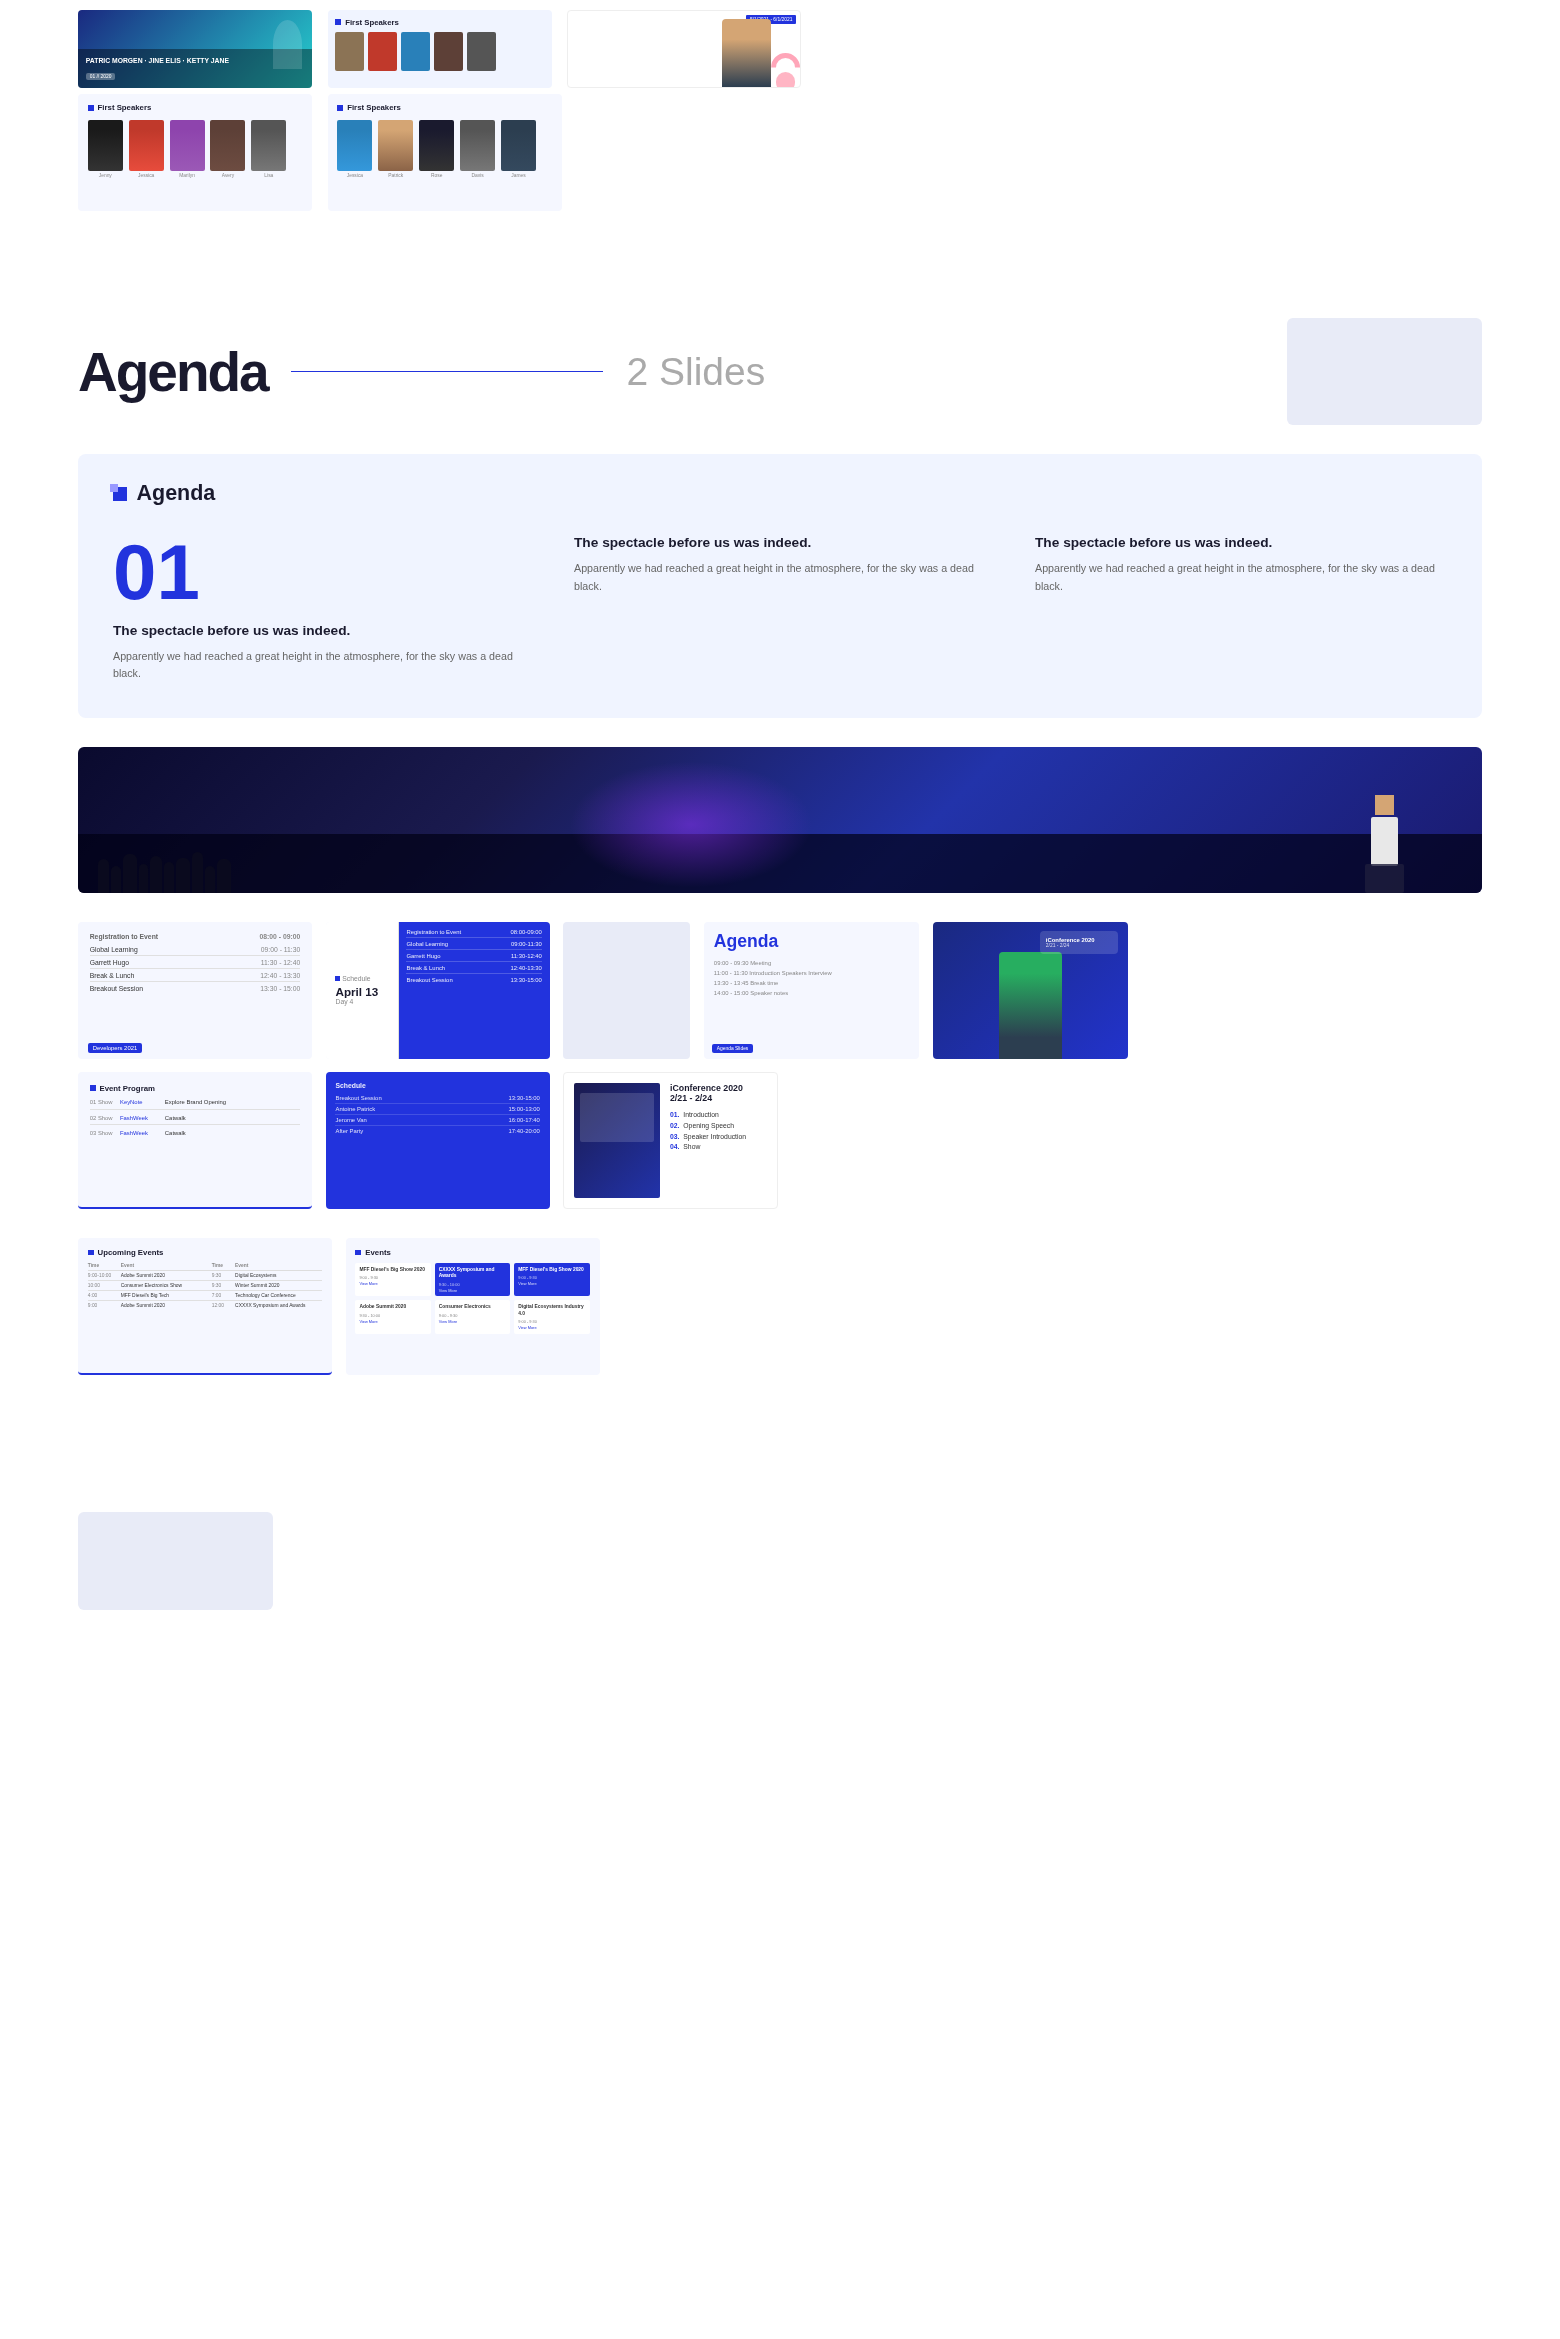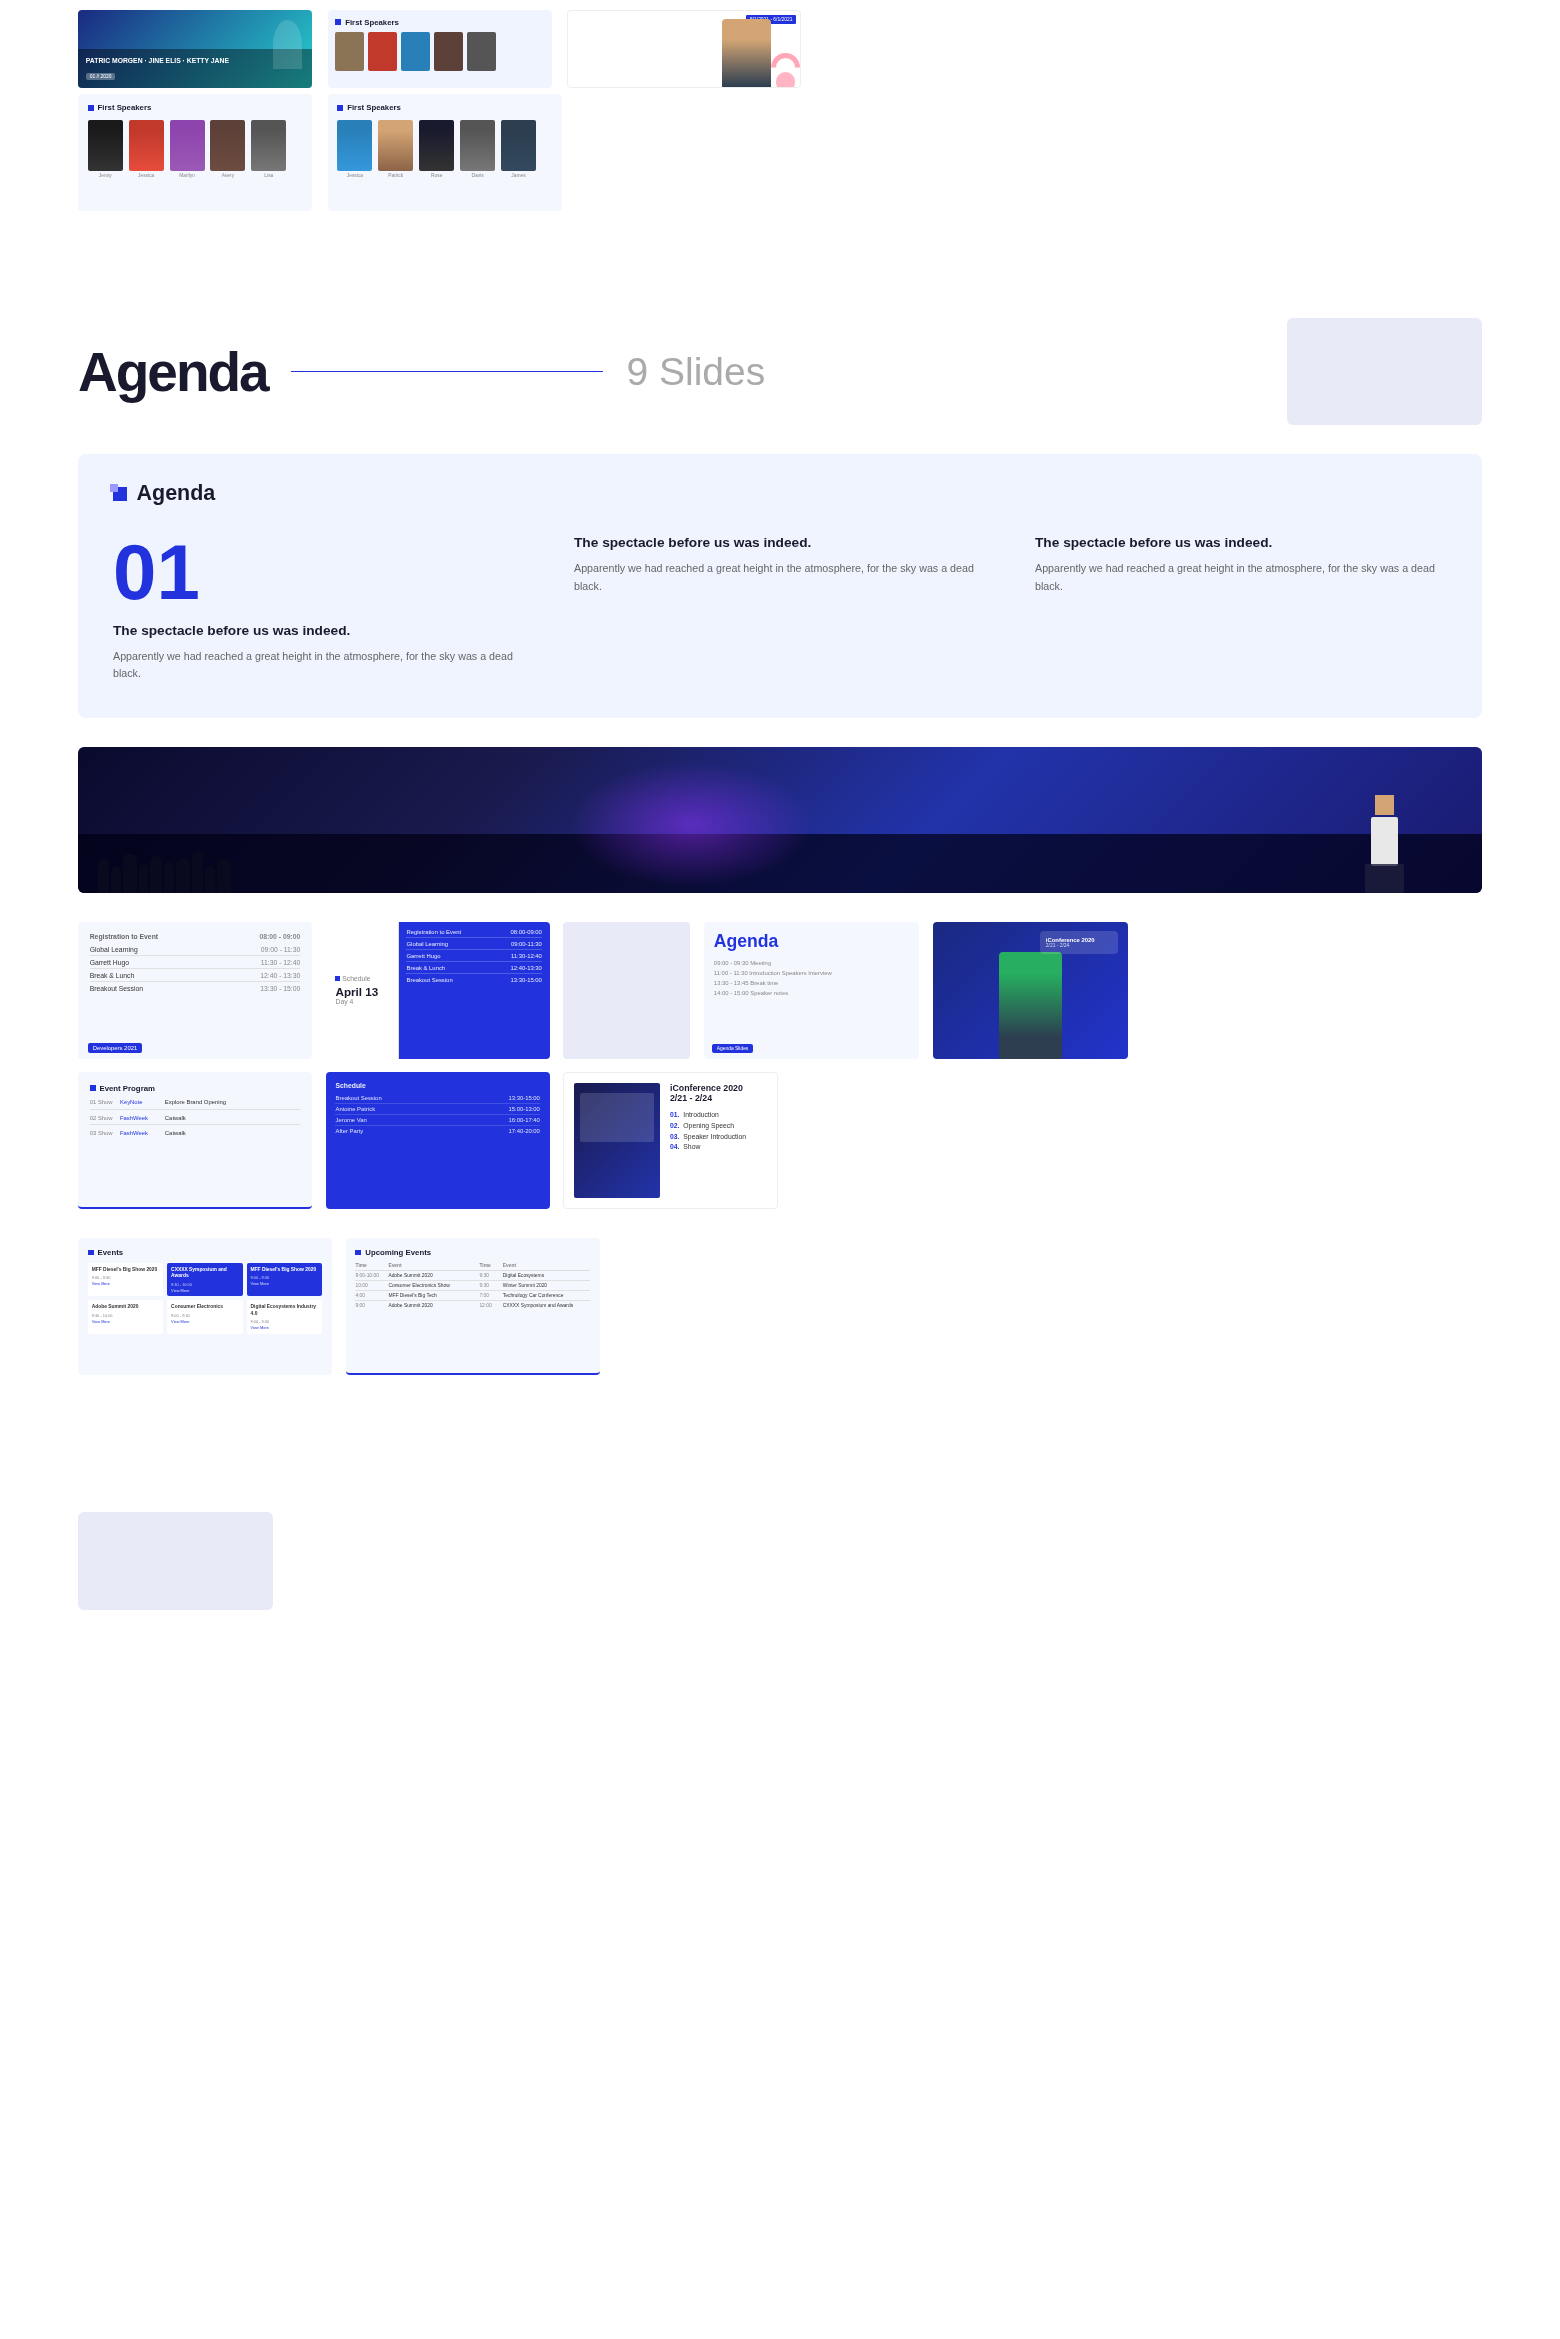--- a/index.html
+++ b/index.html
@@ -124,21 +124,21 @@
     </div>
   </div>
 </div>
 
 <div style="height:59px;"></div>
 
 <div style="padding:19.5px 78px; display:flex; align-items:center; justify-content:space-between;">
   <div style="display:flex;align-items:center;gap:23.4px;flex:1;">
     <h1 style="font-size:55px;font-weight:900;color:#1a1a2e;letter-spacing:-2px;">Agenda</h1>
     <div style="flex:1;height:1px;background:#2233dd;max-width:312px;"></div>
-    <span style="font-size:39px;color:#aaa;font-weight:300;">9 Slides</span>
+    <span style="font-size:39px;color:#aaa;font-weight:300;">2 Slides</span>
   </div>
   <div style="width:195px;height:107px;background:#e8ebf7;border-radius:5.9px;margin-left:39px;"></div>
 </div>
 
 <div style="background:#f0f4ff;margin:9.8px 78px 29px;border-radius:7.8px;padding:27px 35px 35px;position:relative;">
   <div style="display:flex;align-items:center;gap:9.8px;margin-bottom:27px;">
     <div style="width:13.7px;height:13.7px;background:#2233dd;position:relative;display:inline-block;">
       <div style="width:7.8px;height:7.8px;background:#9999ff;position:absolute;top:-2.9px;left:-2.9px;"></div>
     </div>
     <span style="font-size:21.5px;font-weight:700;color:#1a1a2e;">Agenda</span>
@@ -342,20 +342,60 @@
       <div style="display:flex;gap:3.9px;font-size:6.8px;color:#333;">
           <span style="color:#2233dd;font-weight:bold;">04.</span>
           <span>Show</span>
         </div>
     </div>
   </div>
 </div>
 
 <div style="display:flex;gap:13.7px;padding:0 78px;margin-bottom:39px;">
 
+  <div style="width:254px;height:137px;background:#f5f7ff;border-radius:3.9px;padding:9.8px;border-bottom:2.9px solid #2233dd;">
+    <div class="section-label">
+      <span class="blue-sq"></span>
+      <span>Upcoming Events</span>
+    </div>
+    <div style="margin-top:3.9px;">
+
+      <div style="display:flex;gap:3.9px;font-size:4.9px;color:#888;font-weight:bold;margin-bottom:2px;padding-bottom:2px;border-bottom:1px solid #ddd;">
+        <span style="min-width:29px;">Time</span>
+        <span style="flex:1;">Event</span>
+        <span style="min-width:19.5px;">Time</span>
+        <span style="flex:1;">Event</span>
+      </div>
+      <div style="display:flex;gap:3.9px;font-size:4.9px;color:#333;margin-bottom:2px;padding-bottom:2px;border-bottom:1px solid #e0e0e0;">
+        <span style="min-width:29px;color:#888;">9:00-10:00</span>
+        <span style="flex:1;">Adobe Summit 2020</span>
+        <span style="min-width:19.5px;color:#888;">9:30</span>
+        <span style="flex:1;">Digital Ecosystems</span>
+      </div>
+      <div style="display:flex;gap:3.9px;font-size:4.9px;color:#333;margin-bottom:2px;padding-bottom:2px;border-bottom:1px solid #e0e0e0;">
+        <span style="min-width:29px;color:#888;">10:00</span>
+        <span style="flex:1;">Consumer Electronics Show</span>
+        <span style="min-width:19.5px;color:#888;">9:30</span>
+        <span style="flex:1;">Winter Summit 2020</span>
+      </div>
+      <div style="display:flex;gap:3.9px;font-size:4.9px;color:#333;margin-bottom:2px;padding-bottom:2px;border-bottom:1px solid #e0e0e0;">
+        <span style="min-width:29px;color:#888;">4:00</span>
+        <span style="flex:1;">MFF Diesel's Big Tech</span>
+        <span style="min-width:19.5px;color:#888;">7:00</span>
+        <span style="flex:1;">Technology Car Conference</span>
+      </div>
+      <div style="display:flex;gap:3.9px;font-size:4.9px;color:#333;margin-bottom:2px;">
+        <span style="min-width:29px;color:#888;">9:00</span>
+        <span style="flex:1;">Adobe Summit 2020</span>
+        <span style="min-width:19.5px;color:#888;">12:00</span>
+        <span style="flex:1;">CXXXX Symposium and Awards</span>
+      </div>
+    </div>
+  </div>
+
   <div style="width:254px;height:137px;background:#f5f7ff;border-radius:3.9px;padding:9.8px;">
     <div class="section-label">
       <span class="blue-sq"></span>
       <span>Events</span>
     </div>
     <div style="display:grid;grid-template-columns:1fr 1fr 1fr;gap:3.9px;margin-top:5.9px;">
       <div style="background:#fff;border-radius:2px;padding:3.9px;">
         <div style="font-size:4.9px;color:#333;font-weight:bold;line-height:1.3;">MFF Diesel's Big Show 2020</div>
         <div style="font-size:3.9px;color:#888;margin-top:2px;">9:00 - 9:30</div>
         <div style="font-size:3.9px;color:#2233dd;margin-top:1px;">View More</div>
@@ -380,60 +420,20 @@
         <div style="font-size:3.9px;color:#888;margin-top:2px;">9:00 - 9:30</div>
         <div style="font-size:3.9px;color:#2233dd;margin-top:1px;">View More</div>
       </div>
       <div style="background:#fff;border-radius:2px;padding:3.9px;">
         <div style="font-size:4.9px;color:#333;font-weight:bold;line-height:1.3;">Digital Ecosystems Industry 4.0</div>
         <div style="font-size:3.9px;color:#888;margin-top:2px;">9:00 - 9:30</div>
         <div style="font-size:3.9px;color:#2233dd;margin-top:1px;">View More</div>
       </div>
     </div>
   </div>
-
-  <div style="width:254px;height:137px;background:#f5f7ff;border-radius:3.9px;padding:9.8px;border-bottom:2.9px solid #2233dd;">
-    <div class="section-label">
-      <span class="blue-sq"></span>
-      <span>Upcoming Events</span>
-    </div>
-    <div style="margin-top:3.9px;">
-
-      <div style="display:flex;gap:3.9px;font-size:4.9px;color:#888;font-weight:bold;margin-bottom:2px;padding-bottom:2px;border-bottom:1px solid #ddd;">
-        <span style="min-width:29px;">Time</span>
-        <span style="flex:1;">Event</span>
-        <span style="min-width:19.5px;">Time</span>
-        <span style="flex:1;">Event</span>
-      </div>
-      <div style="display:flex;gap:3.9px;font-size:4.9px;color:#333;margin-bottom:2px;padding-bottom:2px;border-bottom:1px solid #e0e0e0;">
-        <span style="min-width:29px;color:#888;">9:00-10:00</span>
-        <span style="flex:1;">Adobe Summit 2020</span>
-        <span style="min-width:19.5px;color:#888;">9:30</span>
-        <span style="flex:1;">Digital Ecosystems</span>
-      </div>
-      <div style="display:flex;gap:3.9px;font-size:4.9px;color:#333;margin-bottom:2px;padding-bottom:2px;border-bottom:1px solid #e0e0e0;">
-        <span style="min-width:29px;color:#888;">10:00</span>
-        <span style="flex:1;">Consumer Electronics Show</span>
-        <span style="min-width:19.5px;color:#888;">9:30</span>
-        <span style="flex:1;">Winter Summit 2020</span>
-      </div>
-      <div style="display:flex;gap:3.9px;font-size:4.9px;color:#333;margin-bottom:2px;padding-bottom:2px;border-bottom:1px solid #e0e0e0;">
-        <span style="min-width:29px;color:#888;">4:00</span>
-        <span style="flex:1;">MFF Diesel's Big Tech</span>
-        <span style="min-width:19.5px;color:#888;">7:00</span>
-        <span style="flex:1;">Technology Car Conference</span>
-      </div>
-      <div style="display:flex;gap:3.9px;font-size:4.9px;color:#333;margin-bottom:2px;">
-        <span style="min-width:29px;color:#888;">9:00</span>
-        <span style="flex:1;">Adobe Summit 2020</span>
-        <span style="min-width:19.5px;color:#888;">12:00</span>
-        <span style="flex:1;">CXXXX Symposium and Awards</span>
-      </div>
-    </div>
-  </div>
 </div>
 
 <div style="height:78px;"></div>
 
 <div style="padding:19.5px 78px 39px;">
   <div style="width:195px;height:98px;background:#e8ebf7;border-radius:5.9px;"></div>
 </div>
 
 
 </body></html>

